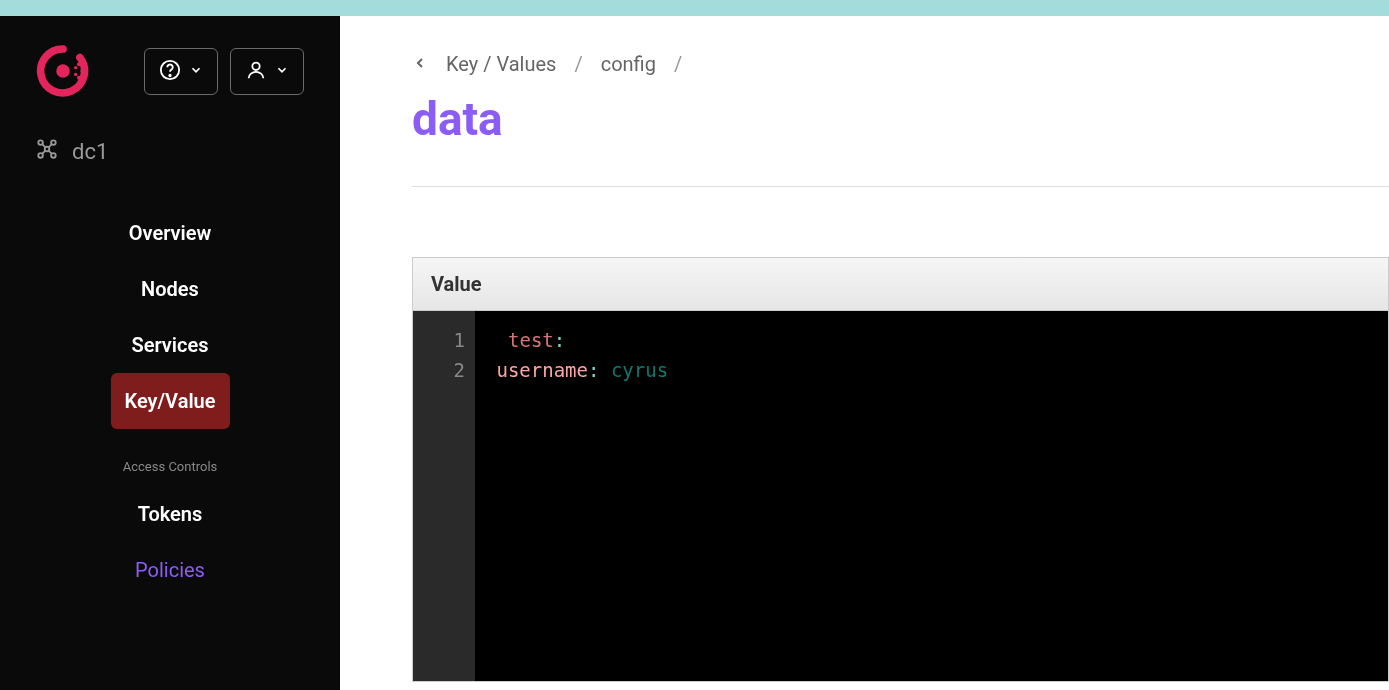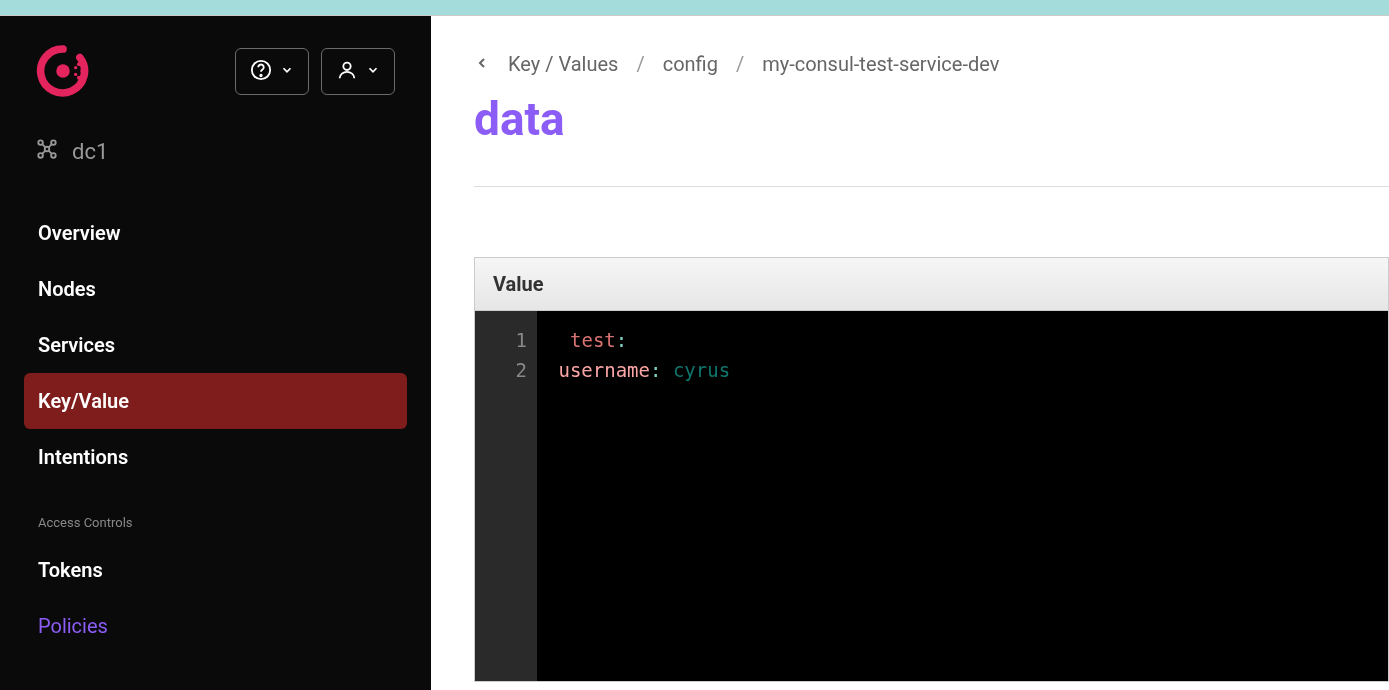--- a/index.html
+++ b/index.html
@@ -17,21 +17,21 @@
     .top-bar {
       height: 16px;
       background: #a4dcdb;
       border-bottom: 1px solid #ccc;
     }
     .layout {
       display: flex;
       height: calc(100% - 16px);
     }
     .sidebar {
-      width: 431px;
+      width: 340px;
       background: #0a0a0a;
       color: #fff;
       padding: 28px 24px 0 24px;
       display: flex;
       flex-direction: column;
     }
     .sidebar-top {
       display: flex;
       align-items: center;
       justify-content: space-between;
@@ -63,20 +63,21 @@
       gap: 14px;
       padding: 0 12px;
       margin-bottom: 40px;
       color: #999;
       font-size: 22px;
       font-weight: 400;
     }
     .nav-list {
       display: flex;
       flex-direction: column;
+      align-items: center;
     }
     .nav-item {
       padding: 16px 14px;
       font-size: 20px;
       font-weight: 600;
       color: #fff;
       cursor: pointer;
       border-radius: 6px;
     }
     .nav-item.active {
@@ -87,21 +88,21 @@
       font-size: 13px;
       color: #888;
       font-weight: 400;
     }
     .nav-item.dim {
       color: #8b5cf6;
       font-weight: 400;
     }
     .main {
       flex: 1;
-      padding: 36px 0 0 43px;
+      padding: 36px 0 0 72px;
       overflow: hidden;
     }
     .breadcrumb {
       display: flex;
       align-items: center;
       gap: 18px;
       color: #666;
       font-size: 20px;
       margin-bottom: 16px;
     }
@@ -221,40 +222,38 @@
         </svg>
       </span>
       <span>dc1</span>
     </div>
 
     <nav class="nav-list">
       <div class="nav-item">Overview</div>
       <div class="nav-item">Nodes</div>
       <div class="nav-item">Services</div>
       <div class="nav-item active">Key/Value</div>
-      <div class="nav-item">Intentions</div>
 
       <div class="section-label">Access Controls</div>
       <div class="nav-item">Tokens</div>
       <div class="nav-item dim">Policies</div>
     </nav>
   </aside>
 
   <main class="main">
     <div class="breadcrumb">
       <span>
         <svg width="16" height="16" viewBox="0 0 24 24" fill="none" stroke="#666" stroke-width="3">
             <path d="M15 18l-6-6 6-6"></path>
           </svg>
       </span>
       <span class="crumb">Key / Values</span>
       <span class="sep">/</span>
       <span class="crumb">config</span>
       <span class="sep">/</span>
-      <span class="crumb">my-consul-test-service-dev</span>
     </div>
 
     <h1 class="page-title">data</h1>
     <hr class="divider">
 
     <div class="value-panel">
       <div class="value-header">Value</div>
       <div class="editor">
         <div class="gutter">
             <div>1</div>

